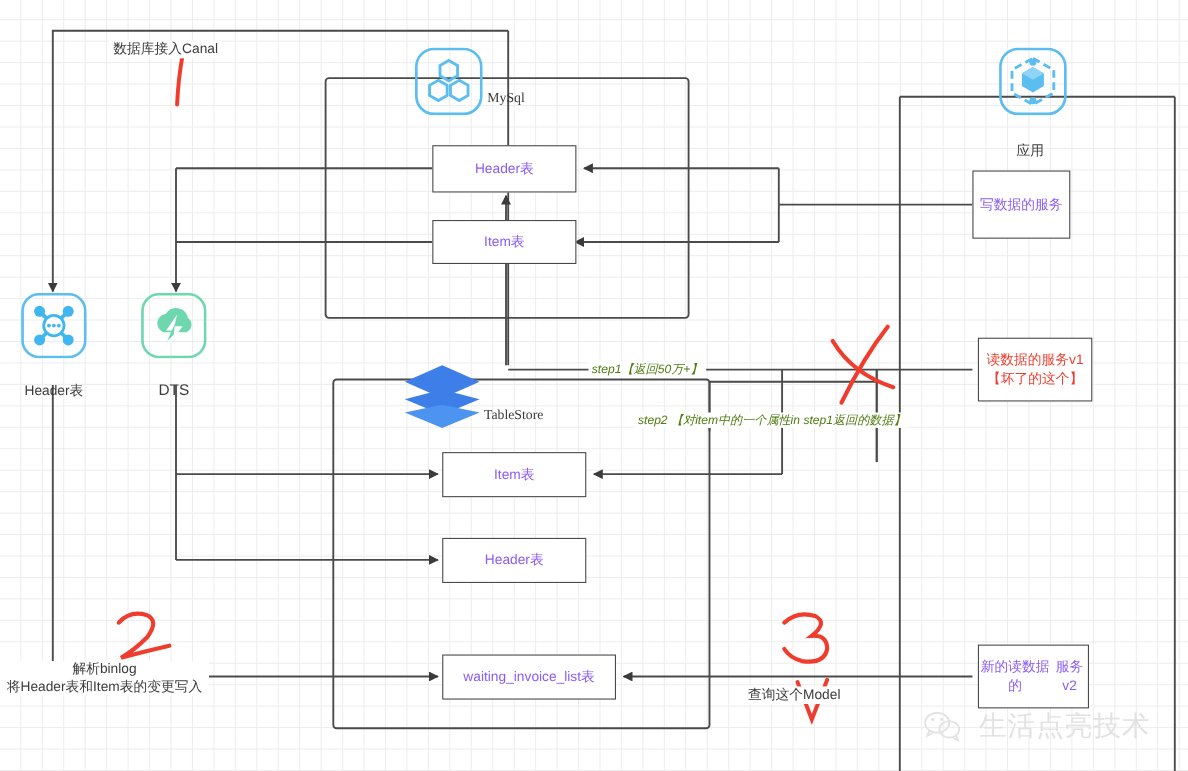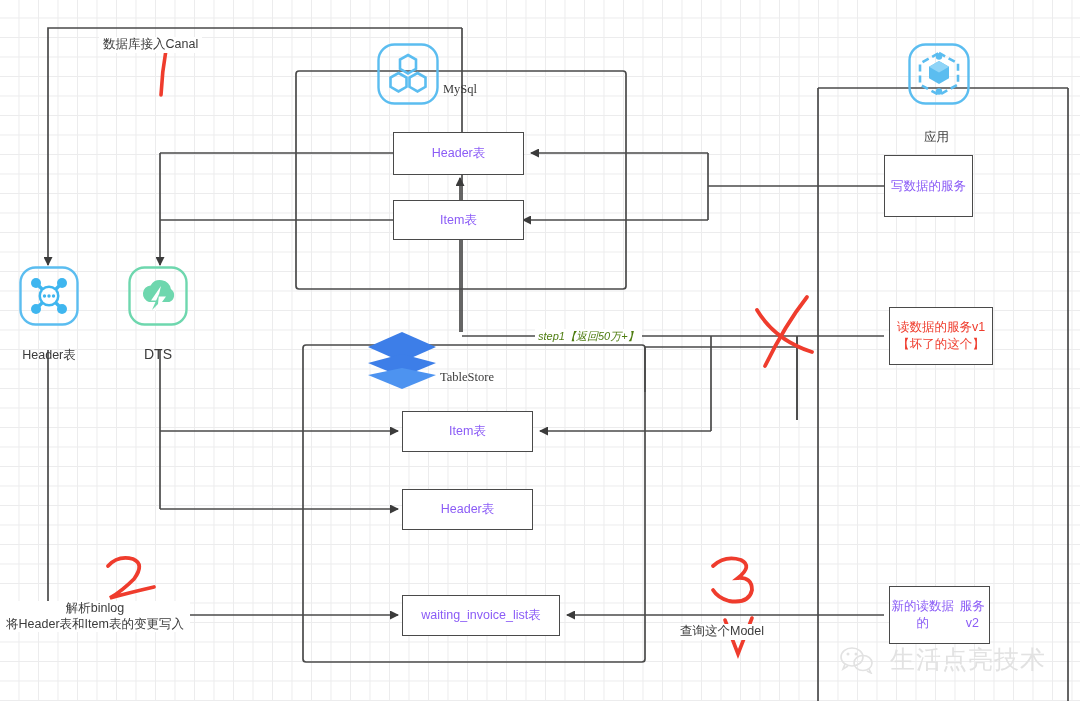--- a/index.html
+++ b/index.html
@@ -241,20 +241,21 @@
 
   <div class="nodebox" style="left:889px; top:586px; width:101px; height:58px; flex-direction:row;">
     <span>新的读数据的</span>
     <span>服务v2</span>
   </div>
 
   <div class="lbl onwire" style="left:99px; top:21px;">数据库接入Canal</div>
 
   <div class="redlbl" style="left:535px; top:329px;">step1【返回50万+】</div>
 
+  <div class="redlbl" style="left:577px; top:375px;">step2 【对item中的一个属性in step1返回的数据】</div>
 
   <div class="lbl onwire" style="left:676px; top:608px;">查询这个Model</div>
 
   <div class="lbl" style="left:0px; top:601px; width:190px; text-align:center; background:#ffffff;">
     <div>解析binlog</div>
     <div>将Header表和Item表的变更写入</div>
   </div>
 
   <div class="wm" style="left:840px; top:643px;">
     <svg width="34" height="28" viewBox="0 0 34 28">

